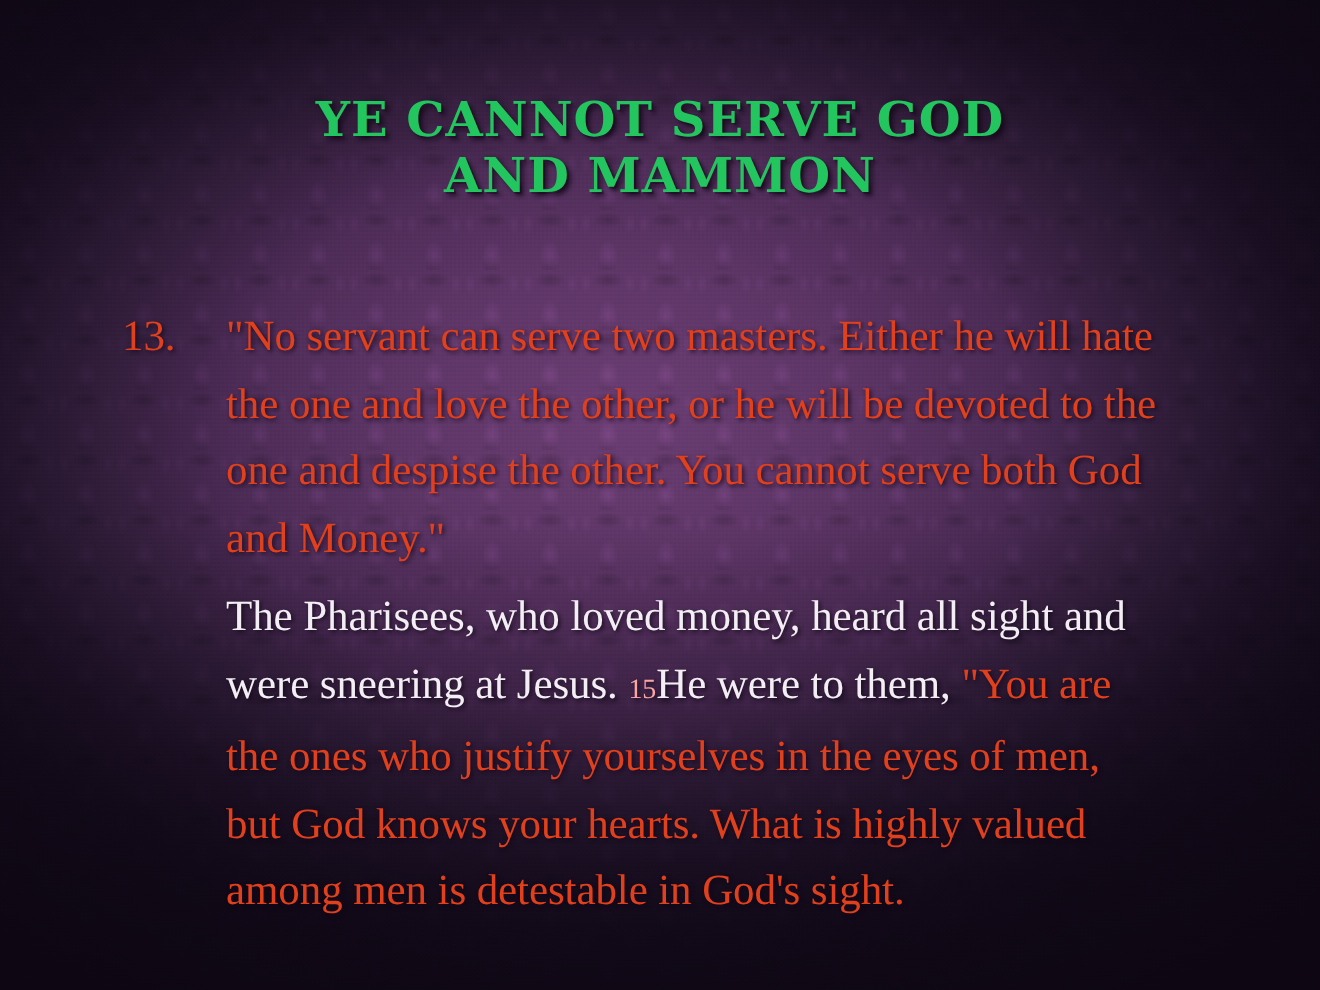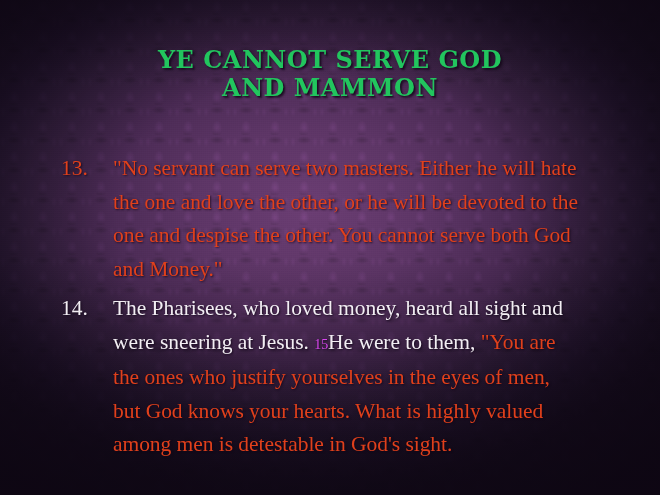--- a/index.html
+++ b/index.html
@@ -131,21 +131,21 @@
     width: 40px;
     text-align: left;
     font-size: 21.5px;
     line-height: 33.5px;
   }
 
   .item-red  { color: #e0401b; text-shadow: 1px 1px 2px rgba(18,6,24,.75); }
   .item-white{ color: #f2eef3; text-shadow: 1px 1px 2px rgba(18,6,24,.80); }
 
   .verse-num {
-    color: #d946ef;
+    color: #fca5a5;
     font-size: 14px;
     text-shadow: 1px 1px 2px rgba(10,4,16,.75);
   }
 
   .seg-white { color: #f2eef3; text-shadow: 1px 1px 2px rgba(18,6,24,.80); }
   .seg-red   { color: #e0401b; text-shadow: 1px 1px 2px rgba(18,6,24,.75); }
 
   .item-body { display: inline; }
 </style>
 </head>
@@ -167,21 +167,20 @@
     <div class="body-list">
 
       <div class="list-item">
         <span class="item-number item-red">13.</span>
         <span class="item-body">
           <span class="seg-red">"No servant can serve two masters. Either he will hate the one and love the other, or he will be devoted to the one and despise the other. You cannot serve both God and Money."</span>
         </span>
       </div>
 
       <div class="list-item">
-        <span class="item-number item-white">14.</span>
         <span class="item-body">
           <span class="seg-white">The Pharisees, who loved money, heard all sight and were sneering at Jesus. </span><span class="verse-num">15</span><span class="seg-white">He were to them, </span><span class="seg-red">"You are the ones who justify yourselves in the eyes of men, but God knows your hearts. What is highly valued among men is detestable in God's sight.</span>
         </span>
       </div>
 
     </div>
   </div>
 </div>
 
 </body></html>

